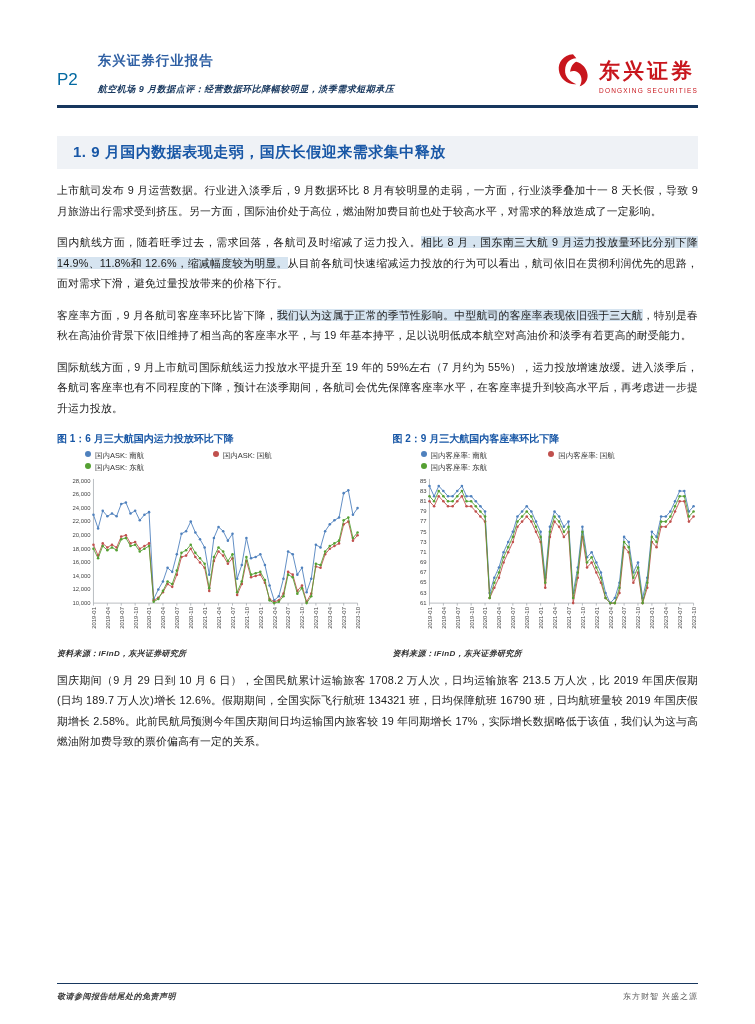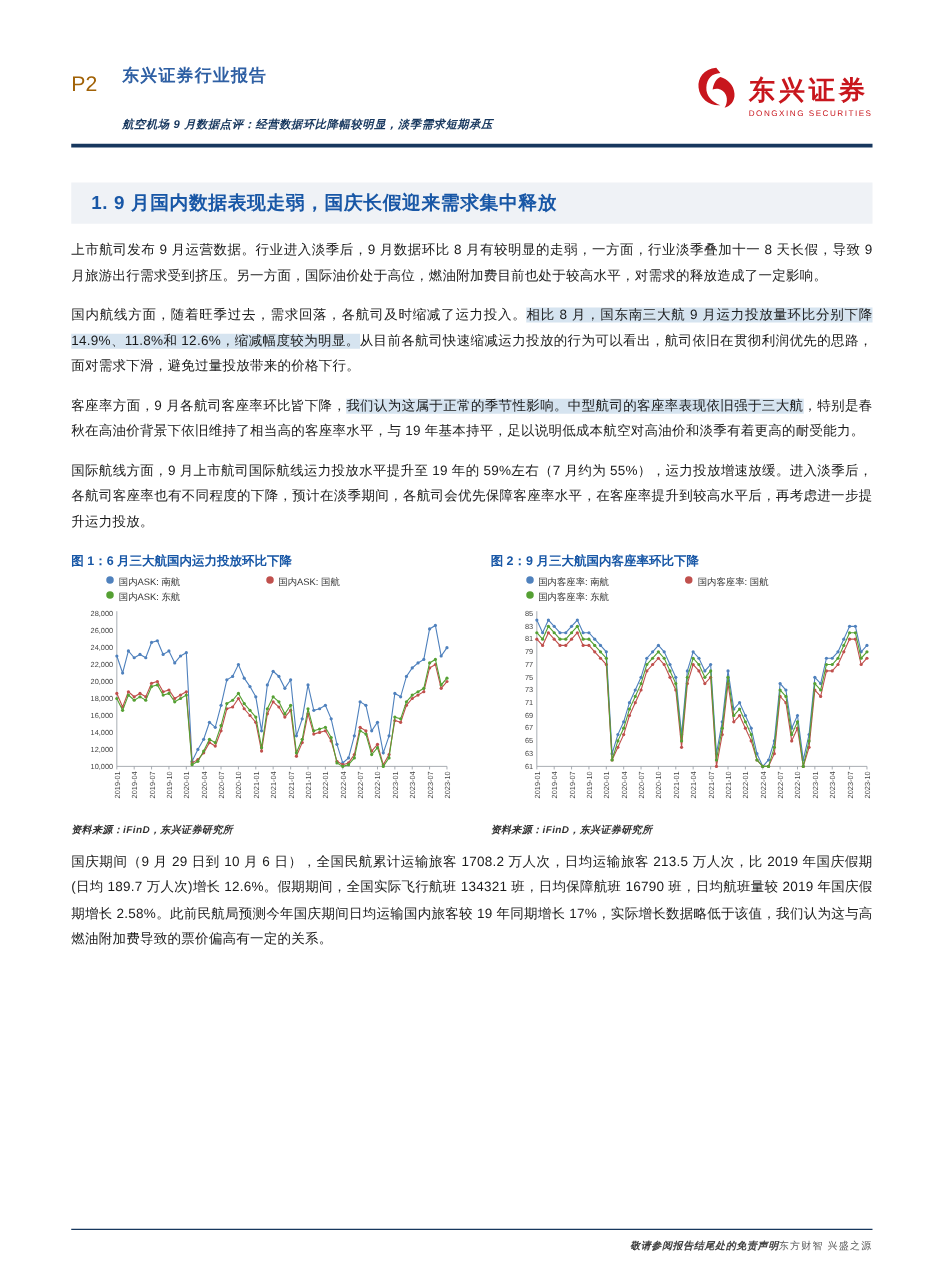--- a/index.html
+++ b/index.html
@@ -5,24 +5,24 @@
   *{margin:0;padding:0;box-sizing:border-box}
   html,body{background:#ffffff}
   body{
     width:755px;height:1024px;position:relative;overflow:hidden;
     font-family:"Liberation Sans","DejaVu Sans",sans-serif;color:#1a1a1a;
   }
   .page{padding:50px 57px 0 57px;height:100%;position:relative}
 
   
   .header{display:flex;align-items:flex-start}
-  .page-num{font-size:17px;color:#a16207;margin-top:8px}
+  .page-num{font-size:17px;color:#0369a1;margin-top:20px}
   .head-titles{margin-left:20px;margin-top:2px}
   .report-type{font-size:13.5px;font-weight:bold;color:#2e5fa3;letter-spacing:1px}
-  .report-sub{font-size:9px;font-weight:bold;font-style:italic;color:#17375e;margin-top:23px;letter-spacing:.5px}
+  .report-sub{font-size:9px;font-weight:bold;font-style:italic;color:#17375e;margin-top:13px;letter-spacing:.5px}
   .logo{margin-left:auto;display:flex;align-items:flex-end}
   .logo-txt{margin-left:6px;text-align:left}
   .logo-cn{font-size:21px;font-weight:bold;color:#c8161d;letter-spacing:3px;font-family:"Liberation Serif","DejaVu Serif",serif}
   .logo-en{font-size:6.5px;color:#c8161d;letter-spacing:1.2px;margin-top:2px}
   .head-rule{height:3px;background:#17375e;margin-top:9px}
 
   
   .section-bar{margin-top:28px;background:#eff2f6;padding:7px 16px}
   .section-title{font-size:15px;font-weight:bold;color:#1857a6;letter-spacing:.5px}
 
@@ -38,21 +38,21 @@
   .lg-item{display:inline-flex;min-width:46%;font-size:7.5px;color:#333}
   .lg-dot{width:6px;height:6px;border-radius:50%;display:inline-block;margin-right:4px;flex:0 0 auto}
   .chart-svg{width:100%;display:block;margin-top:2px}
   .tk{font-size:6px;fill:#444;font-family:"Liberation Sans","DejaVu Sans",sans-serif}
   .ax{stroke:#9aa0a6;stroke-width:.7}
   .source{font-size:8px;font-style:italic;font-weight:bold;color:#333;margin-top:3px;letter-spacing:.3px}
 
   .bottom-block{margin-top:10px}
 
   
-  .footer{position:absolute;left:57px;right:57px;bottom:22px;border-top:1.5px solid #17375e;padding-top:7px;display:flex;justify-content:flex-end}
+  .footer{position:absolute;left:57px;right:57px;bottom:22px;border-top:1.5px solid #17375e;padding-top:7px;display:flex;justify-content:space-between}
   .footer-left{font-size:8px;font-weight:bold;font-style:italic;color:#404040;letter-spacing:.5px}
   .footer-right{font-size:8px;color:#595959;letter-spacing:1px;font-family:"Liberation Serif","DejaVu Serif",serif}
 </style>
 </head>
 <body>
 
 <div class="page">
 
   <div class="header">
     <div class="page-num">P2</div>

